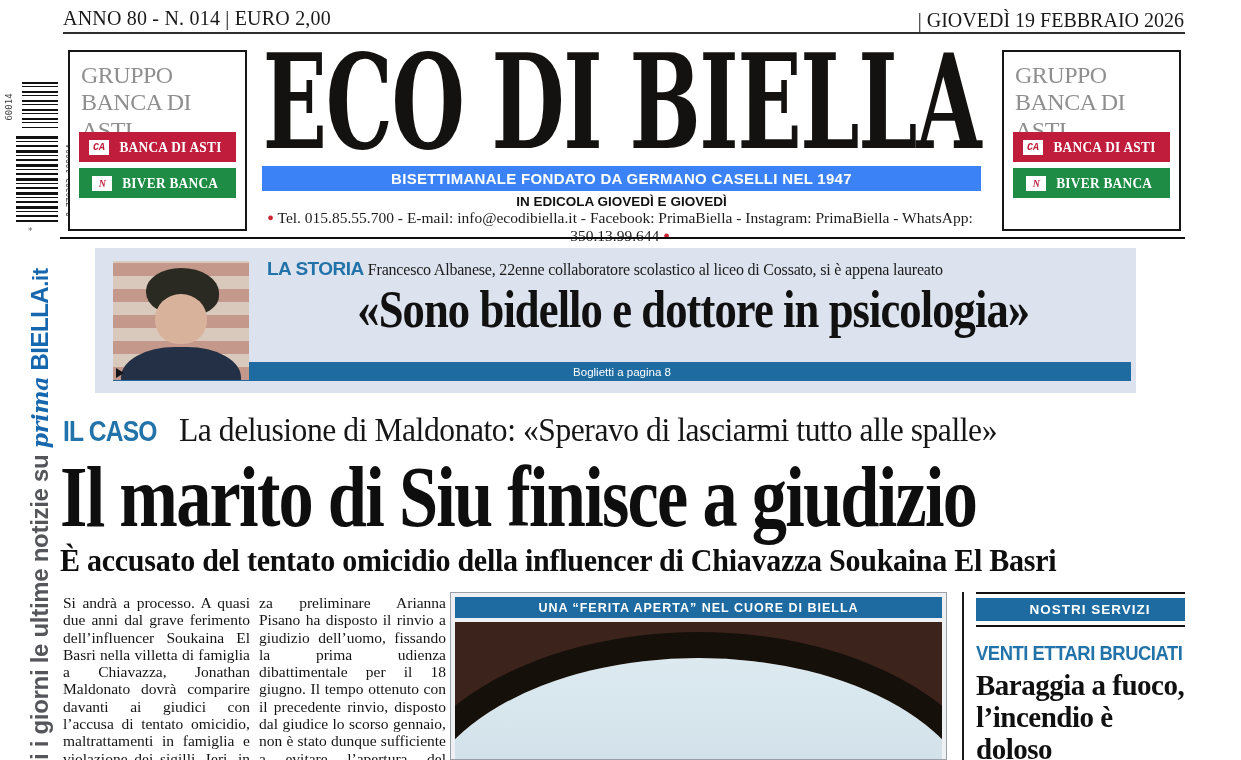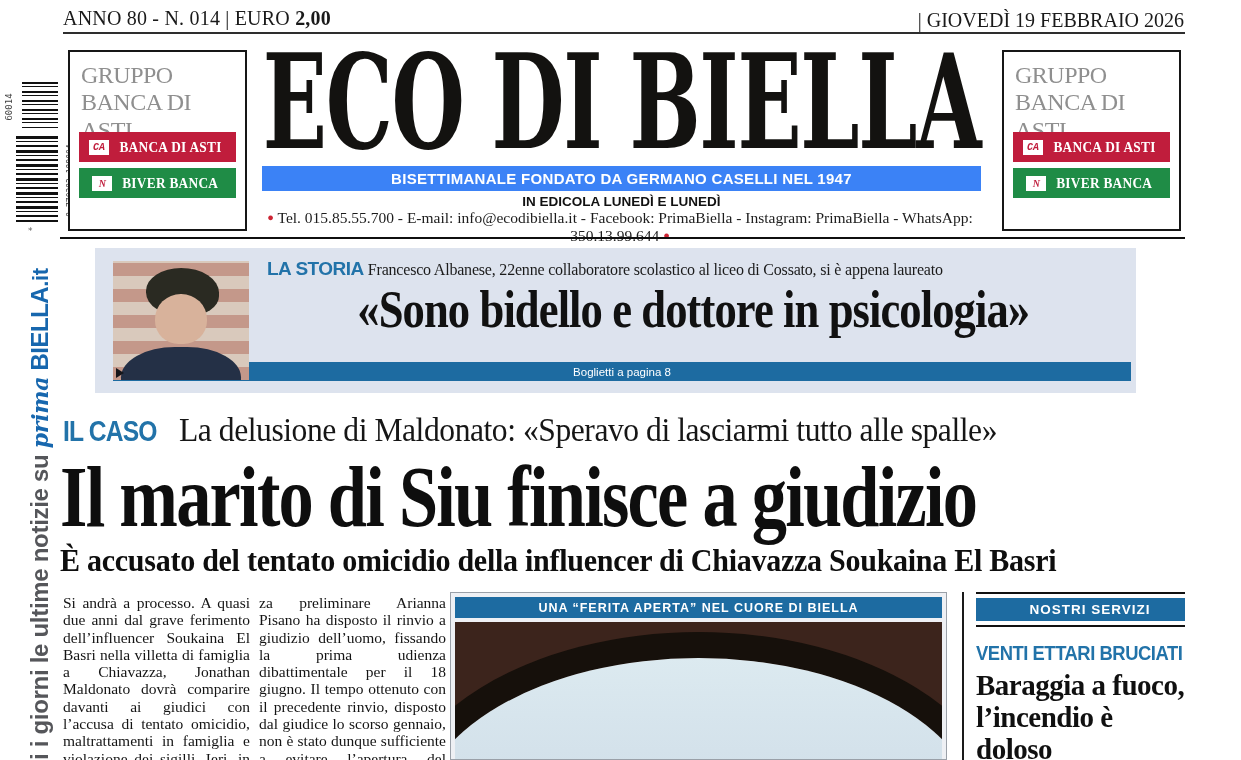--- a/index.html
+++ b/index.html
@@ -2,21 +2,21 @@
 <html><head>
 <meta charset="utf-8">
 <style>
   html,body { margin:0; padding:0; background:#888; }
   .page {
     position:relative; width:1241px; height:760px; background:#fff;
     overflow:hidden; font-family:"Liberation Serif", serif; color:#1a1a1a;
   }
   
   .topbar-issue { position:absolute; left:63px; top:7px; font-size:20px; letter-spacing:0.2px; }
-  .topbar-issue b { font-weight:bold; }
+  .topbar-issue b { font-weight:normal; }
   .topbar-date { position:absolute; right:57px; top:9px; font-size:20px; }
   .topbar-rule { position:absolute; left:63px; top:32px; width:1122px; height:2px; background:#2e2e2e; }
 
   
   .barcode-area { position:absolute; left:4px; top:78px; width:64px; height:160px; }
   .bc-block1 { position:absolute; left:18px; top:4px; width:36px; height:46px;
     background:repeating-linear-gradient(180deg,#111 0 2px,#fff 2px 4px,#111 4px 5px,#fff 5px 9px); }
   .bc-block2 { position:absolute; left:12px; top:58px; width:42px; height:86px;
     background:repeating-linear-gradient(180deg,#111 0 3px,#fff 3px 5px,#111 5px 6px,#fff 6px 9px,#111 9px 11px,#fff 11px 14px); }
   .bc-num1 { position:absolute; left:-9px; top:24px; font:9px "DejaVu Sans Mono",monospace; color:#444;
@@ -177,21 +177,21 @@
     <div class="bank-bar green">
       <span class="bank-chip green-t">N</span>
       <span class="bank-label">BIVER BANCA</span>
     </div>
   </div>
 
   <div class="masthead-title">
     <span>ECO DI BIELLA</span>
   </div>
   <div class="masthead-bar">BISETTIMANALE FONDATO DA GERMANO CASELLI NEL 1947</div>
-  <div class="masthead-edition">IN EDICOLA LUNEDÌ E LUNEDÌ</div>
+  <div class="masthead-edition">IN EDICOLA GIOVEDÌ E GIOVEDÌ</div>
   <div class="masthead-contact">
     <span class="red-dot">●</span>
     <span>Tel. 015.85.55.700 - E-mail: info@ecodibiella.it - Facebook: PrimaBiella - Instagram: PrimaBiella - WhatsApp: 350.13.99.644</span>
     <span class="red-dot">●</span>
   </div>
   <div class="header-rule"></div>
 
   <div class="side-strip">
     <div class="strip-inner">
       <span>i i giorni le ultime notizie su </span><span class="strip-brand-script">prima</span>&nbsp;<span class="strip-brand-bold">BIELLA</span><span class="strip-brand-tld">.it</span>

